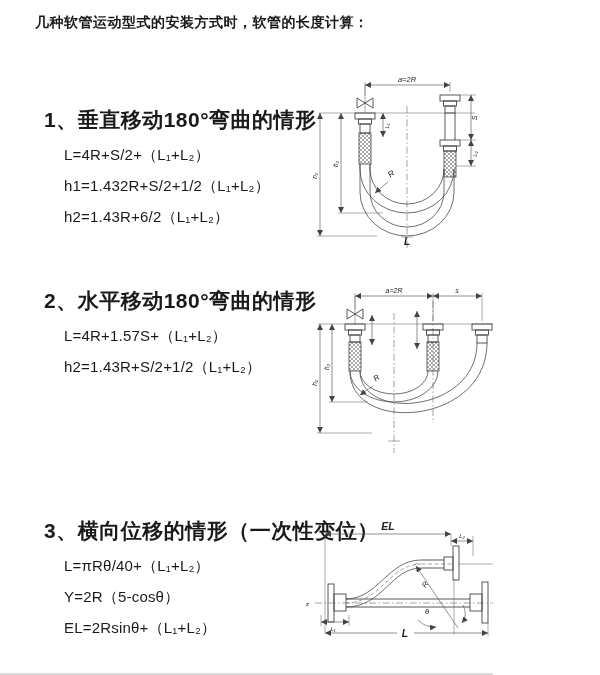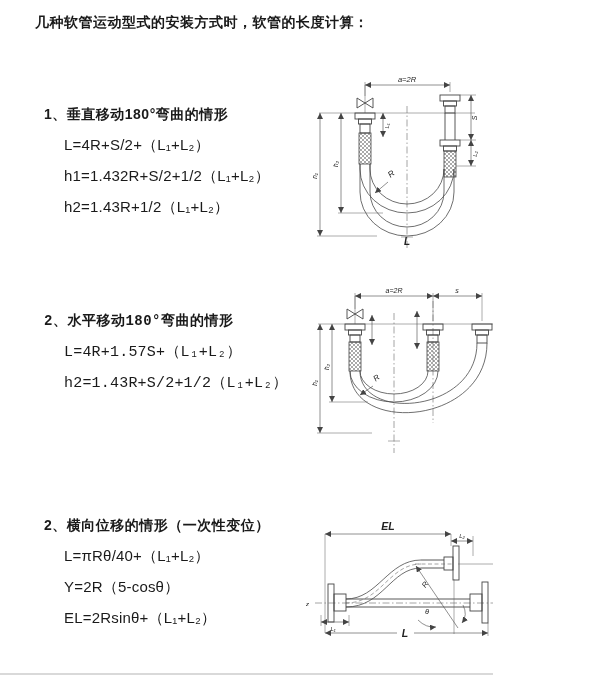--- a/index.html
+++ b/index.html
@@ -5,24 +5,24 @@
   html,body{margin:0;padding:0;background:#ffffff;}
   .page{
     position:relative;width:493px;height:675px;background:#ffffff;overflow:hidden;
     font-family:"Liberation Sans","DejaVu Sans",sans-serif;color:#1a1a1a;
   }
   .page-title{
     position:absolute;left:35px;top:14px;font-size:14px;font-weight:600;
     letter-spacing:.5px;white-space:nowrap;
   }
   .section{position:absolute;left:44px;}
-  .sec-heading{font-size:14px;font-weight:600;letter-spacing:.5px;margin:0 0 10px 0;white-space:nowrap;}
+  .sec-heading{font-size:21px;font-weight:600;letter-spacing:.5px;margin:0 0 10px 0;white-space:nowrap;}
   .formula{font-size:15px;font-weight:400;margin:12px 0 12px 20px;white-space:nowrap;letter-spacing:.2px;}
   #sec1{top:106px;}
-  #sec2{top:312px;font-family:Liberation Mono, monospace;}
+  #sec2{top:287px;}
   #sec3{top:517px;}
   .diagram{position:absolute;font-style:italic;}
   #dia1{left:313px;top:70px;}
   #dia2{left:312px;top:283px;}
   #dia3{left:303px;top:516px;}
   svg{display:block;}
   svg text{font-family:"Liberation Sans","DejaVu Sans",sans-serif;fill:#222;}
   .hw{stroke:#454545;stroke-width:.9;fill:none;}           
   .hose{stroke:#4a4a4a;stroke-width:.8;fill:none;}
   .dim{stroke:#555;stroke-width:.65;fill:none;}
@@ -36,31 +36,31 @@
 <body>
 
 <div class="page">
 
   <div class="page-title">几种软管运动型式的安装方式时，软管的长度计算：</div>
 
   <div class="section" id="sec1">
     <div class="sec-heading">1、垂直移动180°弯曲的情形</div>
     <div class="formula">L=4R+S/2+（L₁+L₂）</div>
     <div class="formula">h1=1.432R+S/2+1/2（L₁+L₂）</div>
-    <div class="formula">h2=1.43R+1/2（L₁+L₂）</div>
+    <div class="formula">h2=1.43R+6/2（L₁+L₂）</div>
   </div>
 
   <div class="section" id="sec2">
     <div class="sec-heading">2、水平移动180°弯曲的情形</div>
     <div class="formula">L=4R+1.57S+（L₁+L₂）</div>
     <div class="formula">h2=1.43R+S/2+1/2（L₁+L₂）</div>
   </div>
 
   <div class="section" id="sec3">
-    <div class="sec-heading">2、横向位移的情形（一次性变位）</div>
+    <div class="sec-heading">3、横向位移的情形（一次性变位）</div>
     <div class="formula">L=πRθ/40+（L₁+L₂）</div>
     <div class="formula">Y=2R（5-cosθ）</div>
     <div class="formula">EL=2Rsinθ+（L₁+L₂）</div>
   </div>
 
   <div class="diagram" id="dia1">
     <svg width="272" height="185" viewBox="0 0 272 185">
       <defs>
         <marker id="arrA" viewBox="0 0 10 10" refX="10" refY="5" markerWidth="6" markerHeight="6" markerUnits="userSpaceOnUse" orient="auto-start-reverse">
           <path d="M0,0L10,5L0,10z" fill="#444"></path>

